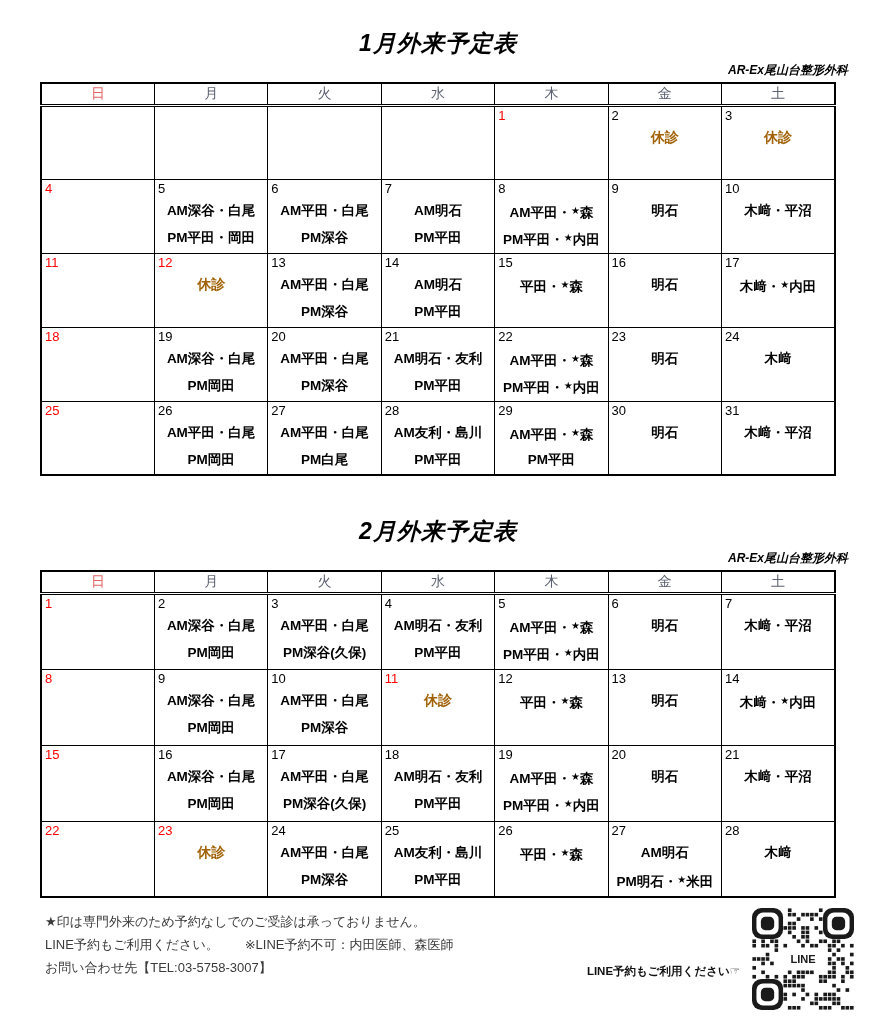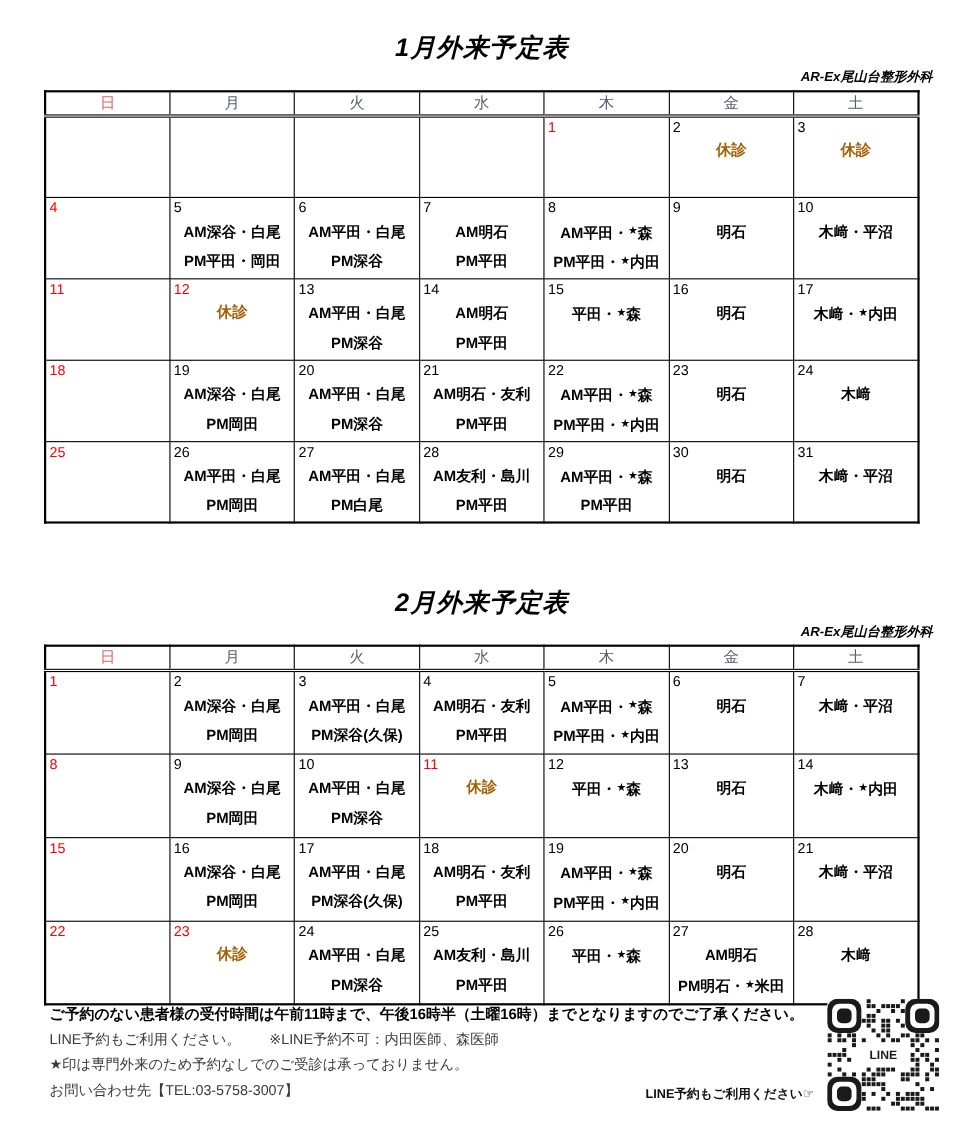--- a/index.html
+++ b/index.html
@@ -7,21 +7,21 @@
   body {
     width: 874px; height: 1024px;
     background: #ffffff;
     font-family: "Liberation Sans", "DejaVu Sans", sans-serif;
     color: #000;
   }
   .page { position: relative; width: 874px; height: 1024px; overflow: hidden; }
 
   .month { margin-left: 40px; width: 796px; }
   .month.first { padding-top: 28px; }
-  .month.second { margin-top: 56px; }
+  .month.second { margin-top: 40px; }
 
   .month-head { position: relative; height: 54px; font-style: italic; }
   .month-title {
     margin: 0; text-align: center;
     font-size: 23px; font-weight: bold; letter-spacing: 1px;
   }
   .clinic {
     position: absolute; right: -12px; bottom: 3px;
     font-size: 12px; font-weight: bold;
   }
@@ -509,23 +509,22 @@
                   <div class="line">木﨑</div>
                 </div>
               </td>
             </tr>
           </tbody>
         </table>
       </div>
   </div>
 
   <div class="footer">
-    <div class="note1">ご予約のない患者様の受付時間は午前11時まで、午後16時半（土曜16時）までとなりますのでご了承ください。</div>
+    <div class="note">★印は専門外来のため予約なしでのご受診は承っておりません。</div>
     <div class="note">LINE予約もご利用ください。　　※LINE予約不可：内田医師、森医師</div>
-    <div class="note">★印は専門外来のため予約なしでのご受診は承っておりません。</div>
     <div class="footer-row4">
       <div class="note">お問い合わせ先【TEL:03-5758-3007】</div>
       <div class="register">LINE予約もご利用ください☞</div>
     </div>
   </div>
 
   <div class="qr-wrap" id="qr-host"><svg width="102" height="102" viewBox="0 0 101.2 101.2">
         <rect x="0" y="0" width="101.2" height="101.2" fill="#fff"></rect>
         <rect x="35.60" y="0.40" width="3.60" height="3.60" fill="#1a1a1a"></rect>
         <rect x="66.40" y="0.40" width="3.60" height="3.60" fill="#1a1a1a"></rect>

